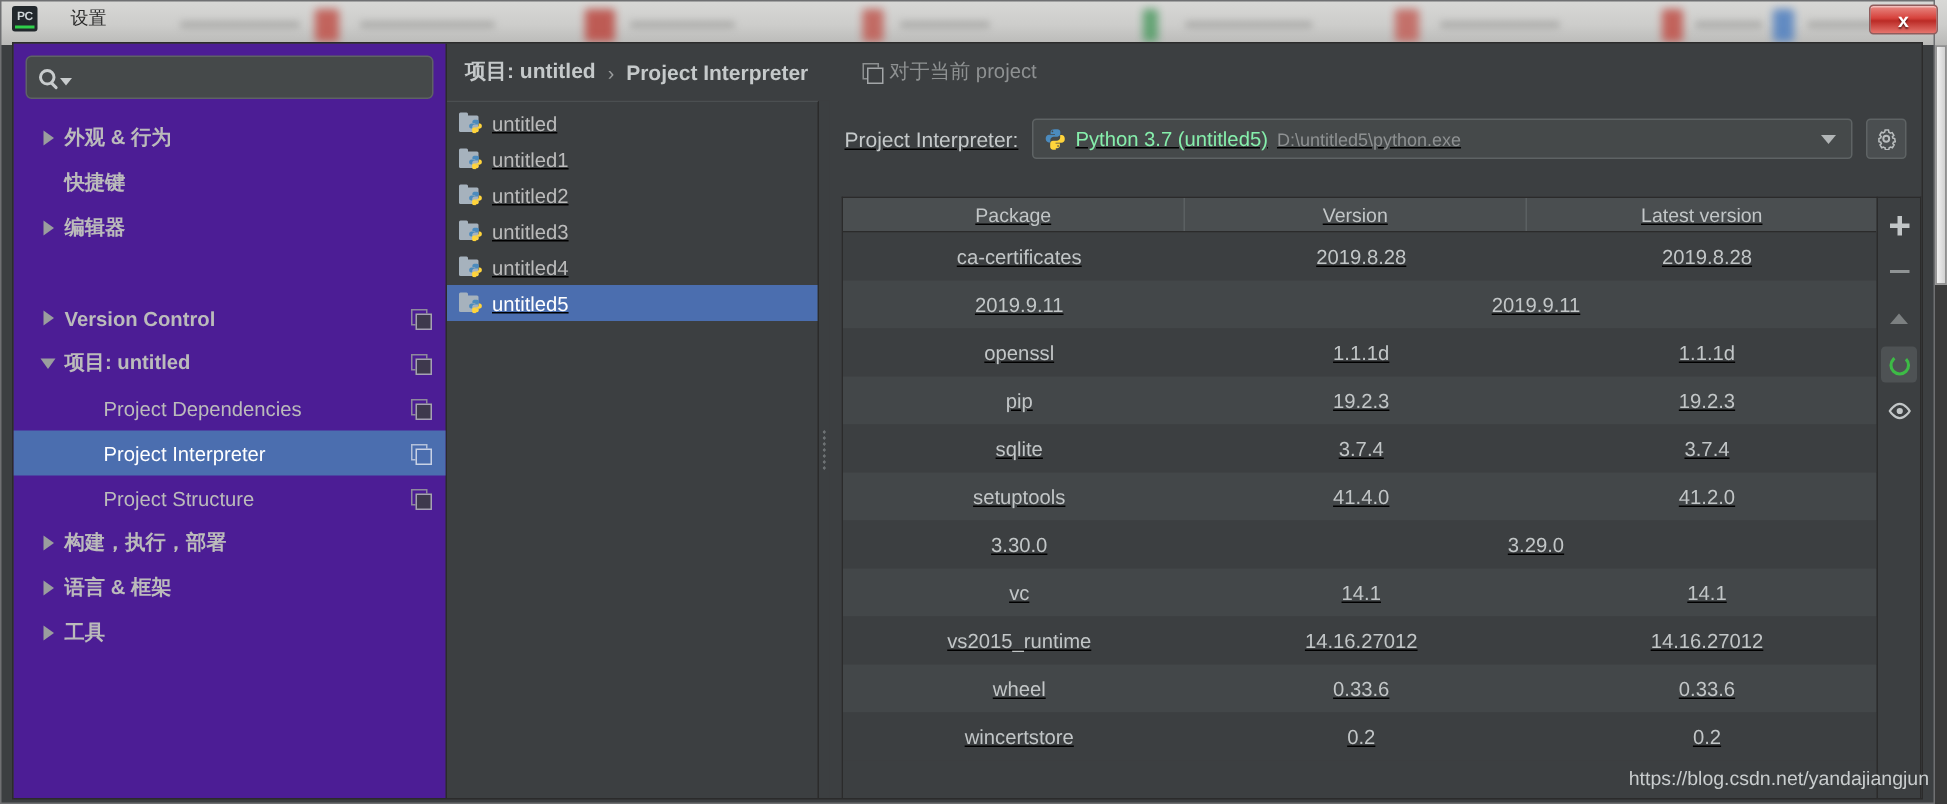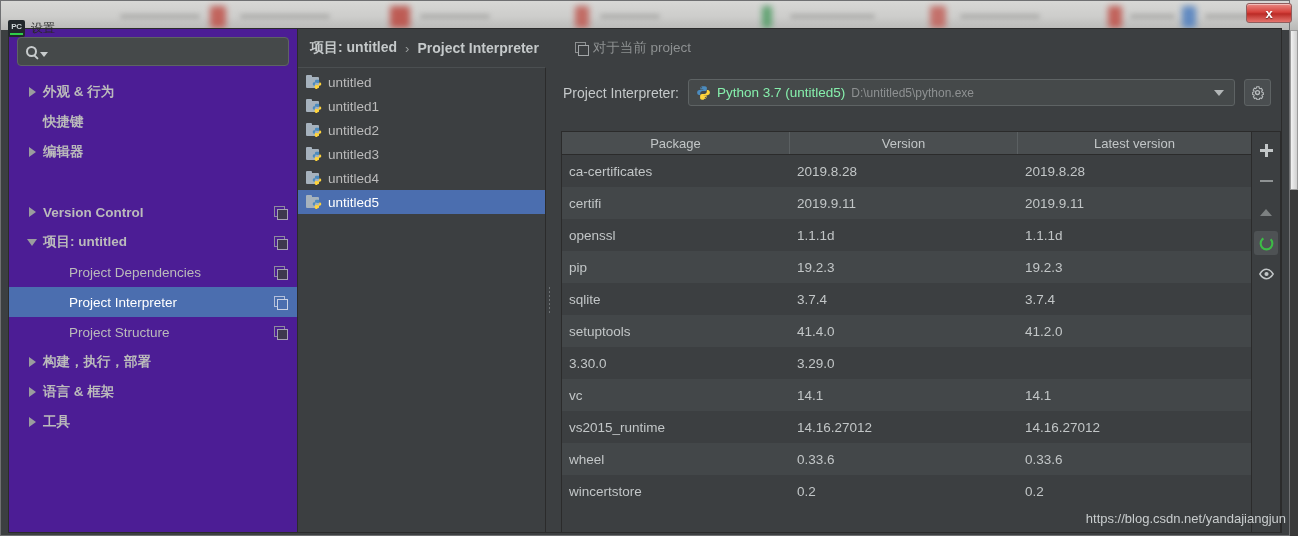--- a/index.html
+++ b/index.html
@@ -55,22 +55,22 @@
   }
   .titlebar {
     position: absolute;
     left: 1px; top: 1px;
     width: 1288px; height: 27px;
     background: linear-gradient(to bottom, #ececea 0%, #dedede 48%, #cfcfcd 52%, #c3c3c1 100%);
     background: transparent;
   }
   .title-left {
     position: absolute;
-    left: 8px; top: 20px;
-    display: flex; align-items: center; gap: 6px;
+    left: 8px; top: 4px;
+    display: flex; align-items: center; gap: 22px;
     z-index: 5;
   }
   .pc-logo {
     width: 17px; height: 17px;
     background: #22282c;
     border-radius: 2px;
     position: relative;
     display: flex; align-items: center; justify-content: center;
   }
   .pc-logo span {
@@ -270,20 +270,21 @@
     display: flex; align-items: center; gap: 5px;
     color: #8e9192;
     font-weight: normal;
     font-size: 13.5px;
   }
 
   .cols {
     flex: 1;
     display: flex;
     overflow: hidden;
+    text-decoration: underline;
   }
 
   
   .proj-panel {
     width: 248px;
     min-width: 248px;
     background: #3c3f41;
     border-right: 1px solid #2b2b2b;
     border-top: 1px solid #4b4f51;
     padding-top: 2px;
@@ -428,21 +429,21 @@
     display: flex;
     align-items: center;
     justify-content: center;
     border-right: 1px solid #5b6062;
   }
   .th:last-child { border-right: none; }
   .col-pkg { width: 228px; min-width: 228px; }
   .col-ver { width: 228px; min-width: 228px; }
   .col-latest { flex: 1; }
 
-  .tbody { flex: 1; overflow: hidden; }
+  .tbody { flex: 1; overflow: hidden; text-align: center; }
   .trow {
     display: flex;
     height: 32px;
     align-items: center;
     color: #c2c6c7;
     font-size: 13.5px;
   }
   .trow:nth-child(odd) { background: #3c3f41; }
   .trow:nth-child(even) { background: #434749; }
   .td { padding-left: 7px; white-space: nowrap; overflow: hidden; }
@@ -725,21 +726,20 @@
                 <div class="th col-ver">Version</div>
                 <div class="th col-latest">Latest version</div>
               </div>
               <div class="tbody" id="pkg-body">
                   <div class="trow">
                     <div class="td col-pkg">ca-certificates</div>
                     <div class="td col-ver">2019.8.28</div>
                     <div class="td col-latest">2019.8.28</div>
                   </div>
                   <div class="trow">
-                    <div class="td col-pkg">certifi</div>
                     <div class="td col-ver">2019.9.11</div>
                     <div class="td col-latest">2019.9.11</div>
                   </div>
                   <div class="trow">
                     <div class="td col-pkg">openssl</div>
                     <div class="td col-ver">1.1.1d</div>
                     <div class="td col-latest">1.1.1d</div>
                   </div>
                   <div class="trow">
                     <div class="td col-pkg">pip</div>

